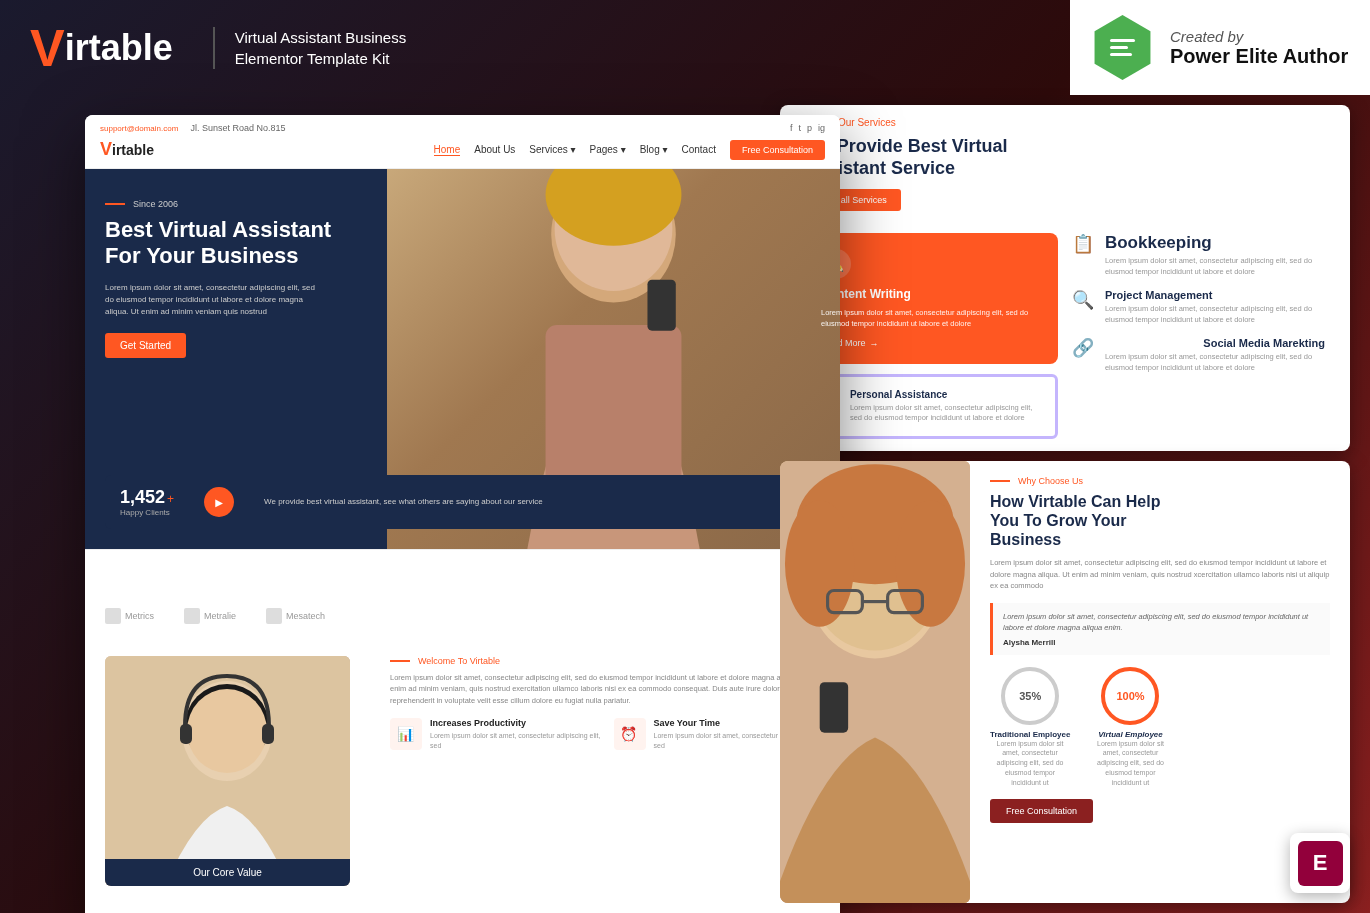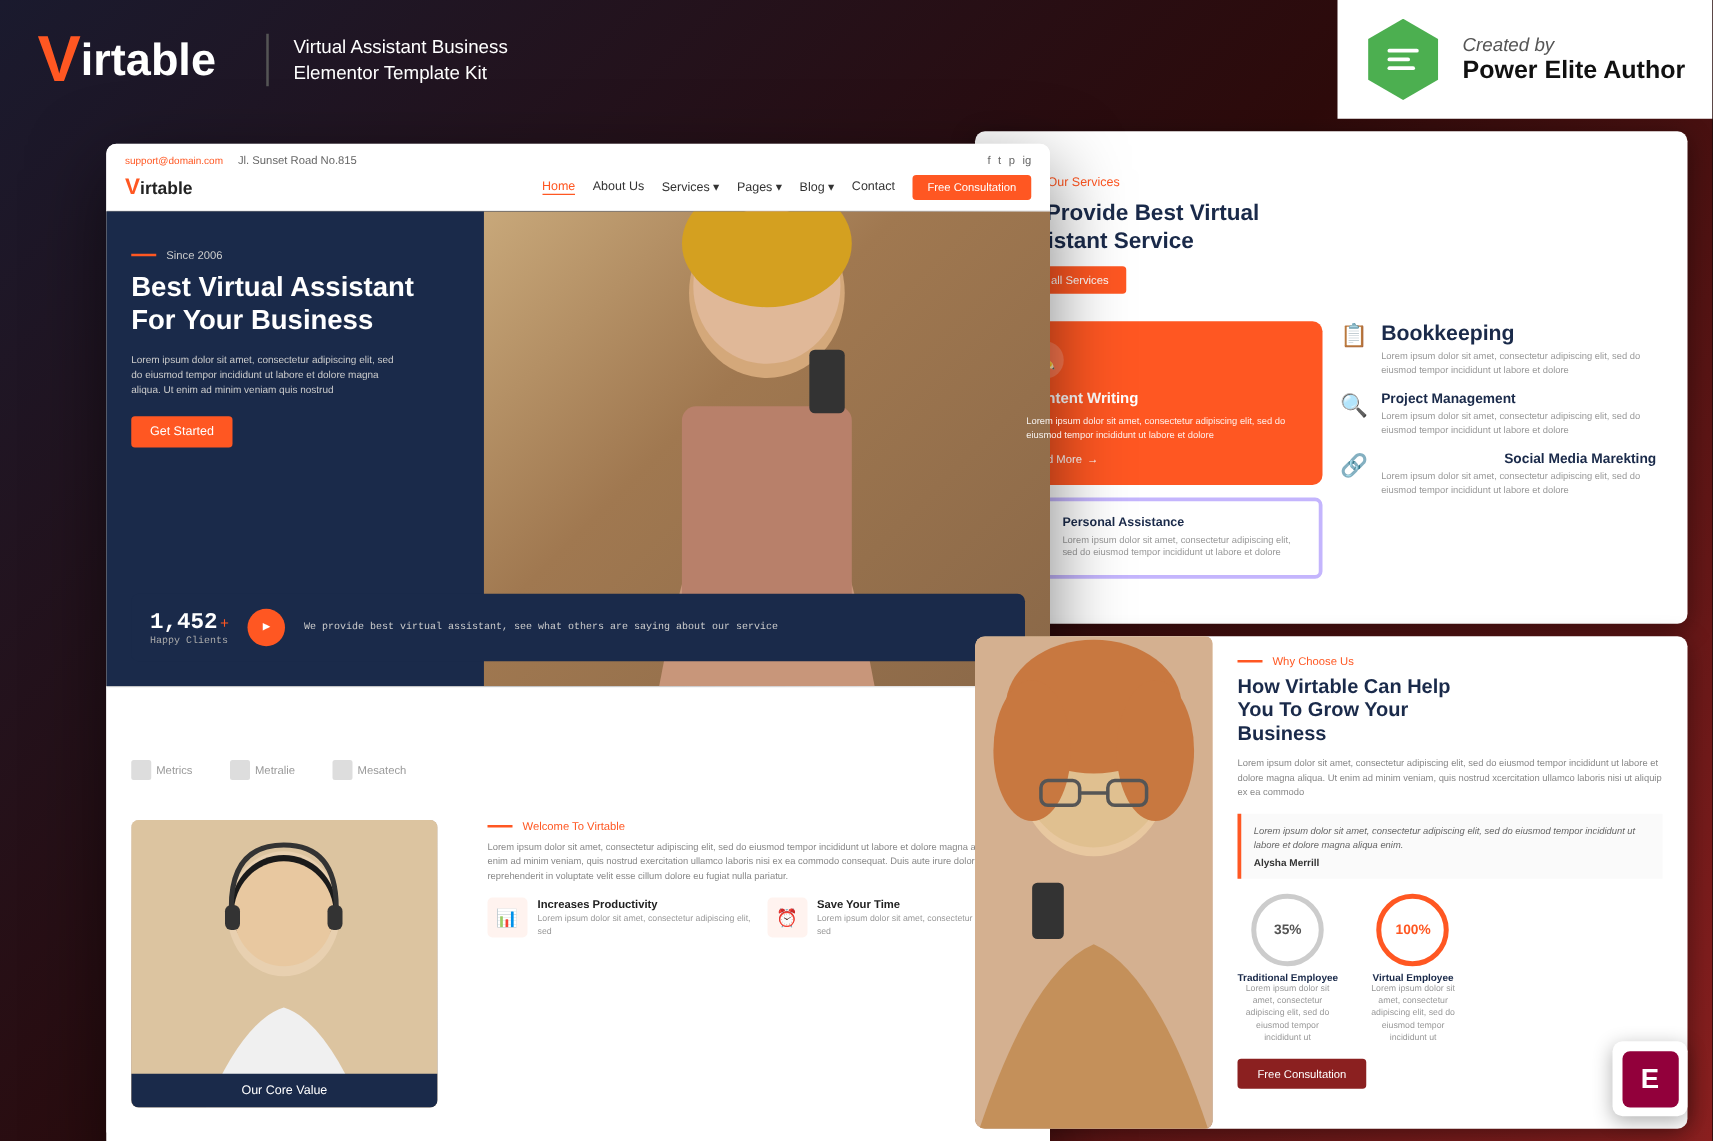--- a/index.html
+++ b/index.html
@@ -229,22 +229,21 @@
     .stats-bar {
       position: absolute;
       bottom: 20px;
       left: 20px;
       right: 20px;
       background: #1a2a4a;
       border-radius: 6px;
       padding: 12px 15px;
       display: flex;
       align-items: center;
-      gap: 15px;
-      font-family: Liberation Mono, monospace;
+      gap: 30px;
     }
 
     .stats-number {
       color: white;
       font-size: 18px;
       font-weight: 900;
     }
 
     .stats-plus {
       color: #ff5722;
@@ -775,21 +774,21 @@
             </div>
           </div>
         </div>
       </div>
 
     </div>
   </div>
 
   <div class="right-col">
 
-    <div style="background:white; border-radius:8px; padding:36px 25px; box-shadow: 0 5px 20px rgba(0,0,0,0.4);">
+    <div style="background:white; border-radius:8px; padding:12px 25px; box-shadow: 0 5px 20px rgba(0,0,0,0.4);">
       <div class="services-tag">
         <div class="services-line"></div>
         <span>Our Services</span>
       </div>
       <div style="font-size:18px;font-weight:900;color:#1a2a4a;line-height:1.2;margin-bottom:10px;">
         <div>We Provide Best Virtual</div>
         <div>Assistant Service</div>
       </div>
       <div style="background:#ff5722;color:white;padding:6px 14px;border-radius:3px;font-size:9px;display:inline-block;margin-bottom:12px;">View all Services</div>
 
@@ -887,21 +886,21 @@
 
         
         <div style="display:flex;gap:20px;margin-bottom:12px;">
           <div style="text-align:center;">
             <div style="width:58px;height:58px;border-radius:50%;border:4px solid #ccc;display:flex;align-items:center;justify-content:center;margin:0 auto 5px;font-size:11px;font-weight:700;color:#555;">35%</div>
             <div style="font-size:8px;font-weight:700;color:#1a2a4a;">Traditional Employee</div>
             <div style="font-size:7px;color:#999;line-height:1.4;max-width:80px;">Lorem ipsum dolor sit amet, consectetur adipiscing elit, sed do eiusmod tempor incididunt ut</div>
           </div>
           <div style="text-align:center;">
             <div style="width:58px;height:58px;border-radius:50%;border:4px solid #ff5722;display:flex;align-items:center;justify-content:center;margin:0 auto 5px;font-size:11px;font-weight:700;color:#ff5722;">100%</div>
-            <div style="font-size:8px;font-weight:700;color:#1a2a4a;">Virtual Employee</div>
+            <div style="font-size:8px;font-weight:700;color:#1a2a4a;font-style:italic;">Virtual Employee</div>
             <div style="font-size:7px;color:#999;line-height:1.4;max-width:80px;">Lorem ipsum dolor sit amet, consectetur adipiscing elit, sed do eiusmod tempor incididunt ut</div>
           </div>
         </div>
 
         <div style="background:#8b2020;color:white;padding:7px 16px;border-radius:3px;font-size:9px;display:inline-block;">Free Consultation</div>
       </div>
     </div>
 
   </div>
 </div>

